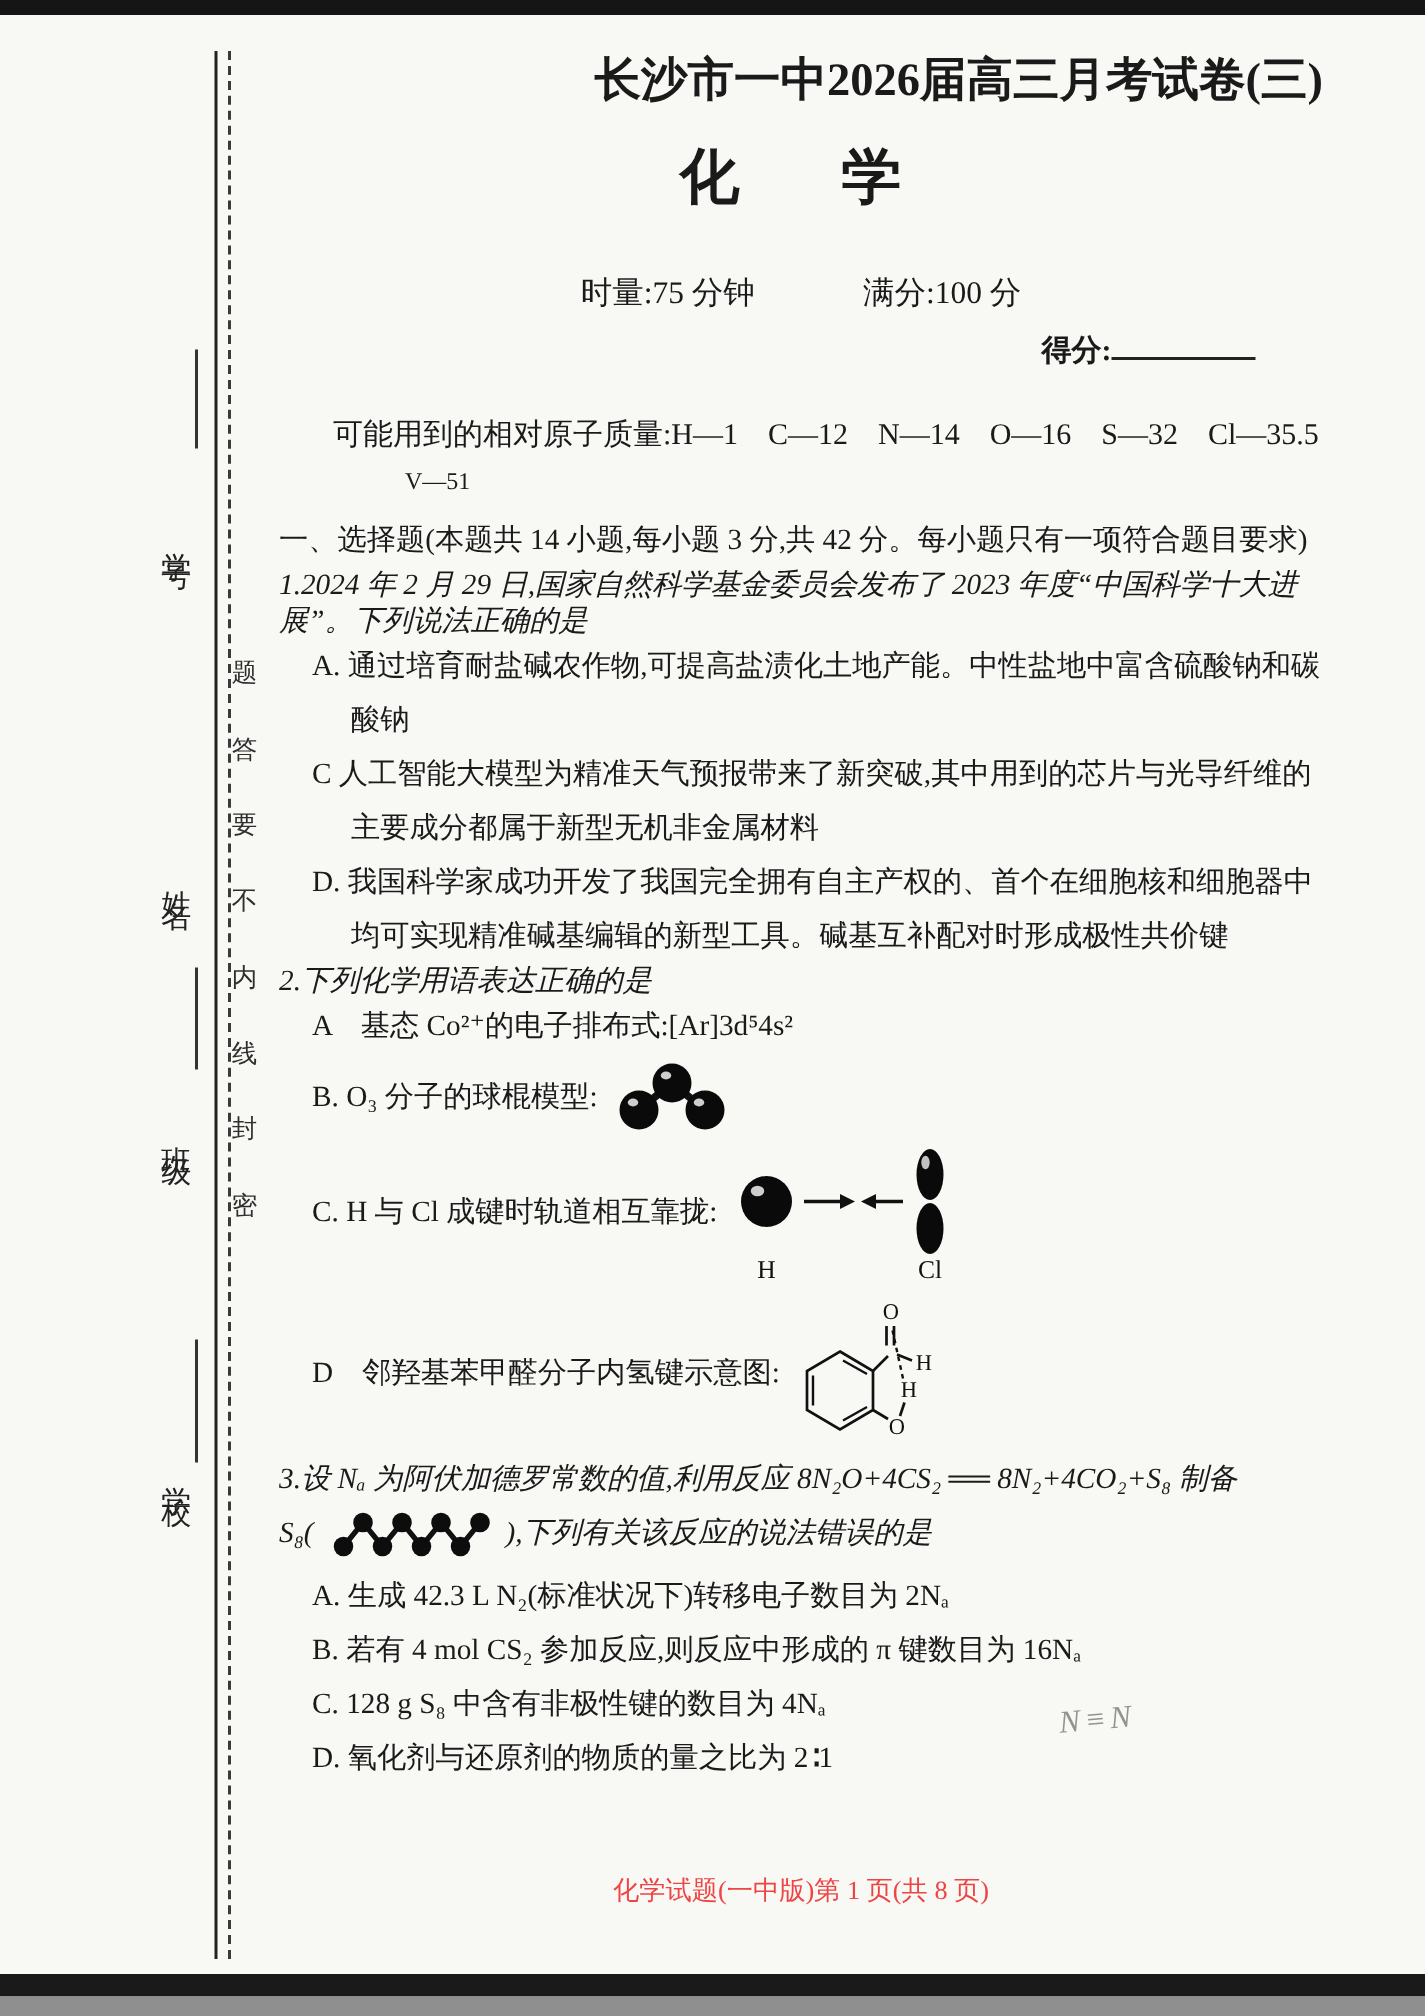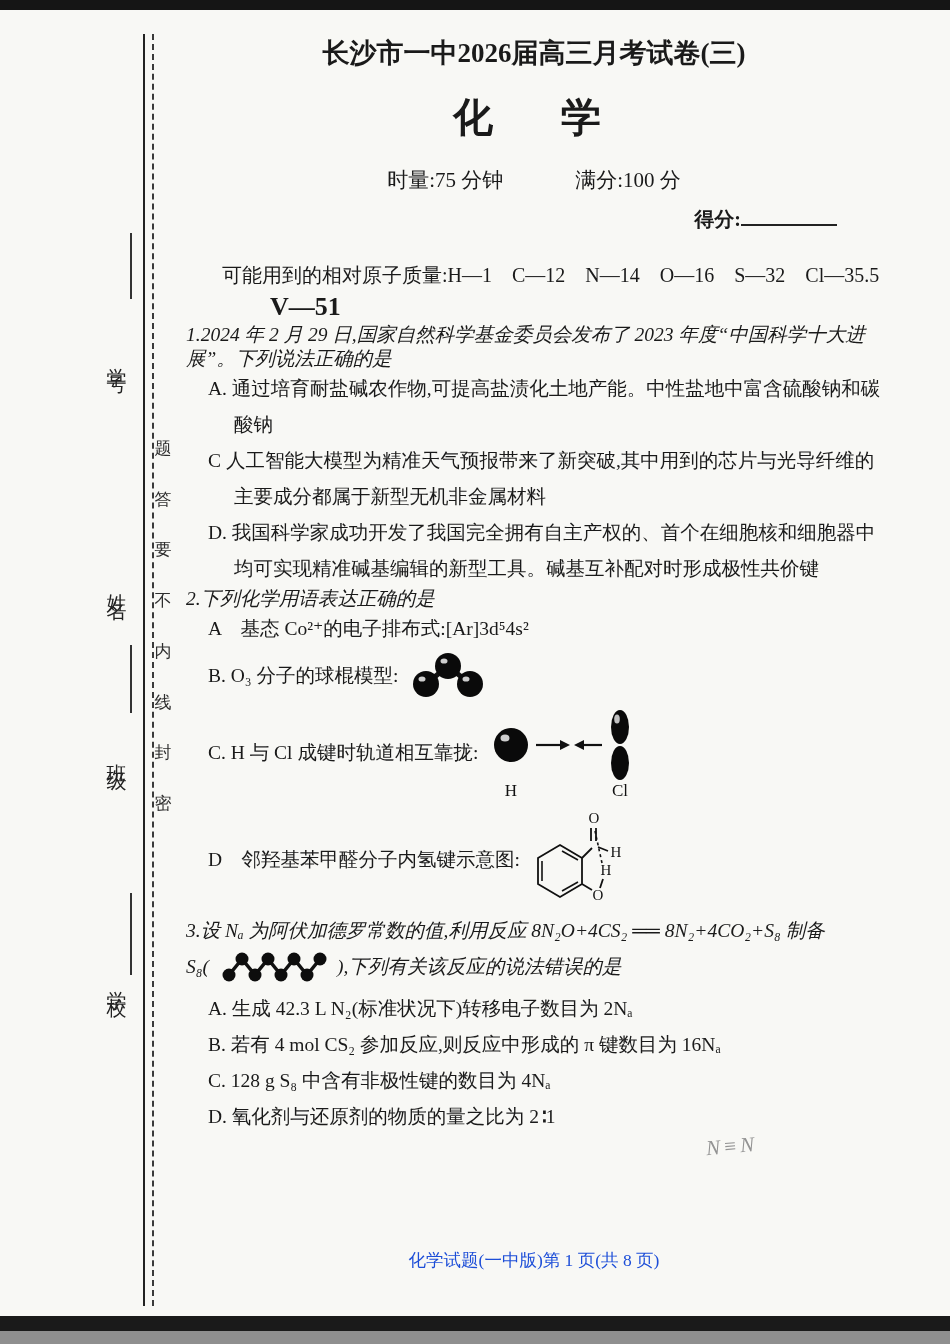--- a/index.html
+++ b/index.html
@@ -34,36 +34,36 @@
   .mlabel-school{top:975px;}
   .seal{
     position:absolute;left:150px;top:440px;height:372px;width:26px;
     display:flex;flex-direction:column;justify-content:space-between;align-items:center;
     font-size:17px;color:#2e2e2e;background:transparent;
   }
   .seal span{background:#f8f8f5;line-height:1;}
 
   
   .content{position:absolute;left:186px;top:36px;width:696px;}
-  .title{text-align:center;font-size:27px;font-weight:bold;line-height:34px;}
+  .title{text-align:right;font-size:31px;font-weight:bold;line-height:34px;}
   .subject{text-align:center;font-size:40px;font-weight:bold;letter-spacing:14px;margin-top:24px;line-height:48px;}
-  .meta{display:flex;justify-content:center;gap:72px;font-size:21px;margin-top:24px;line-height:28px;}
+  .meta{display:flex;justify-content:center;gap:72px;font-size:21px;margin-top:39px;line-height:28px;}
   .score-row{text-align:right;padding-right:45px;margin-top:12px;font-size:20px;line-height:26px;font-weight:bold;}
   .score-blank{display:inline-block;width:96px;height:5px;border-bottom:2px solid #222;}
   .masses{margin-top:28px;padding-left:36px;font-size:20px;line-height:30px;white-space:pre-wrap;}
-  .masses2{padding-left:84px;font-size:26px;line-height:33px;font-weight:bold;}
+  .masses2{padding-left:84px;font-size:16px;line-height:33px;}
   .section{margin-top:4px;font-size:19.5px;line-height:37px;}
   .stem{font-size:19.5px;line-height:24px;font-style:italic;}
   .option{font-size:19.5px;line-height:36px;margin-left:22px;padding-left:26px;text-indent:-26px;}
   .row{display:flex;align-items:center;gap:8px;text-indent:0;padding-left:0;}
   .row-b{height:58px;}
   .row-c{height:96px;}
   .row-d{height:118px;}
   .row-s8{height:48px;font-size:19.5px;margin-left:0;}
-  .footer{position:absolute;left:186px;top:1248px;width:696px;text-align:center;font-size:17.5px;color:#1d4ed8;}
+  .footer{position:absolute;left:186px;top:1248px;width:696px;text-align:center;font-size:17.5px;color:#ef4444;}
   .handwriting{
     position:absolute;left:706px;top:1134px;
     color:#939393;font-size:21px;font-style:italic;
     transform:rotate(-5deg);letter-spacing:3px;
   }
   svg{display:block;}
   svg text{font-family:"Liberation Serif","DejaVu Serif",serif;fill:#111;}
 </style>
 </head>
 <body>
@@ -104,20 +104,21 @@
       <span>满分:100 分</span>
     </div>
 
     <div class="score-row">
       <span>得分:</span><span class="score-blank"></span>
     </div>
 
     <div class="masses">可能用到的相对原子质量:H—1　C—12　N—14　O—16　S—32　Cl—35.5</div>
     <div class="masses2">V—51</div>
 
+    <div class="section">一、选择题(本题共 14 小题,每小题 3 分,共 42 分。每小题只有一项符合题目要求)</div>
 
     <div class="stem">1.2024 年 2 月 29 日,国家自然科学基金委员会发布了 2023 年度“中国科学十大进展”。下列说法正确的是</div>
     <div class="option">A. 通过培育耐盐碱农作物,可提高盐渍化土地产能。中性盐地中富含硫酸钠和碳酸钠</div>
     <div class="option">C 人工智能大模型为精准天气预报带来了新突破,其中用到的芯片与光导纤维的主要成分都属于新型无机非金属材料</div>
     <div class="option">D. 我国科学家成功开发了我国完全拥有自主产权的、首个在细胞核和细胞器中均可实现精准碱基编辑的新型工具。碱基互补配对时形成极性共价键</div>
 
     <div class="stem">2.下列化学用语表达正确的是</div>
     <div class="option">A　基态 Co²⁺的电子排布式:[Ar]3d⁵4s²</div>
 
     <div class="option row row-b">

